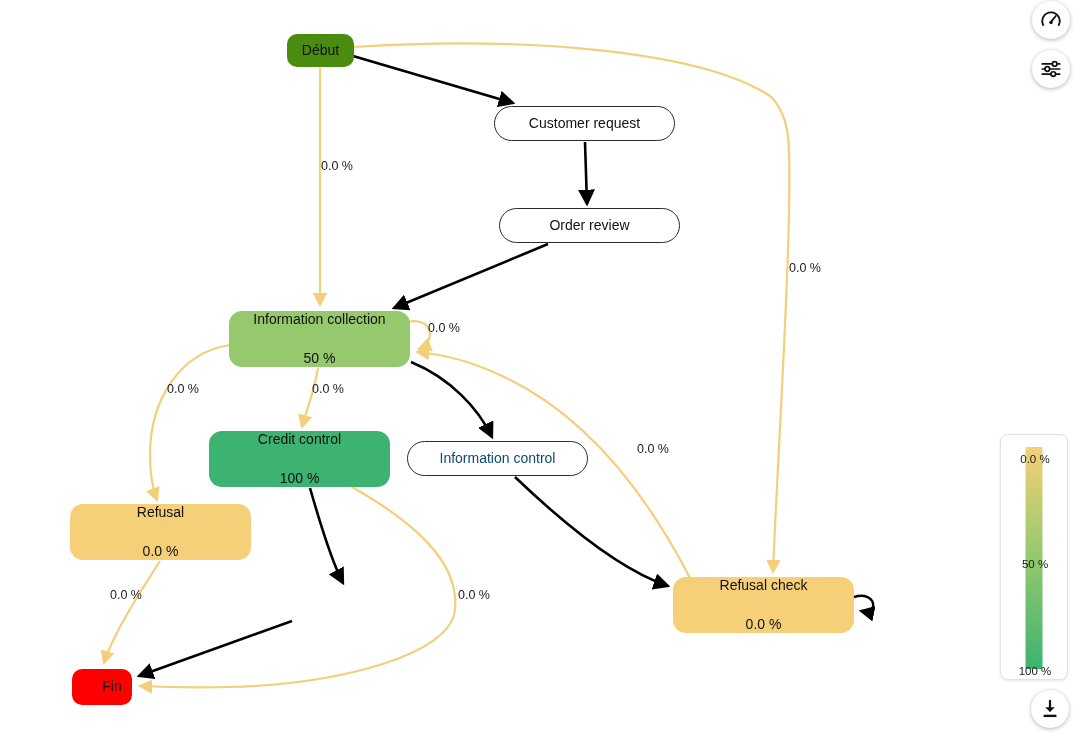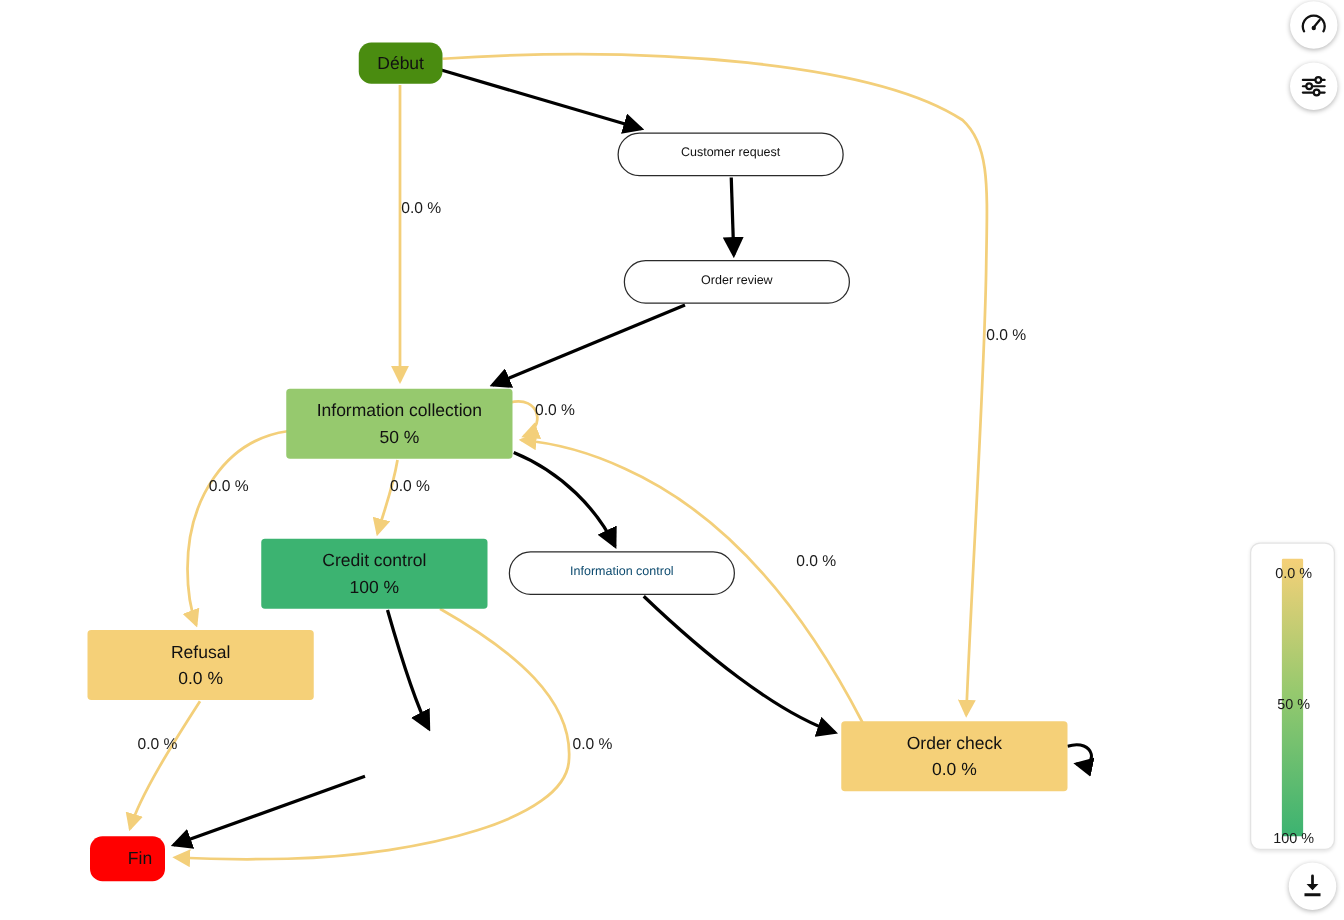--- a/index.html
+++ b/index.html
@@ -35,38 +35,39 @@
     text-align: center;
     color: #111111;
     line-height: 1.25;
     z-index: 3;
   }
   .node .n-label { white-space: nowrap; }
   .node .n-value { white-space: nowrap; }
 
   
   .node.activity {
-    border-radius: 3px;
+    border-radius: 13px;
     font-size: 14px;
+    justify-content: space-between;
   }
   .node.activity .n-label { font-size: 14px; }
   .node.activity .n-value { font-size: 14px; margin-top: 3px; }
 
   
   .node.terminal {
     border-radius: 10px;
     font-size: 14px;
   }
 
   
   .node.plain {
     background: #ffffff;
     border: 1.6px solid #2b2b2b;
     border-radius: 999px;
-    font-size: 10px;
+    font-size: 14px;
   }
 
   
   .edge-label {
     position: absolute;
     font-size: 12.5px;
     color: #1a1a1a;
     white-space: nowrap;
     z-index: 4;
   }
@@ -201,21 +202,21 @@
     <span class="n-label">Information control</span>
   </div>
 
   <div class="node activity" id="node-6" style="left: 70px; top: 504px; width: 181px; height: 56px; color: rgb(17, 17, 17); background: rgb(245, 208, 120);">
     <span class="n-label">Refusal</span>
     <span class="n-value">0.0 %</span>
   </div>
 
 
   <div class="node activity" id="node-8" style="left: 673px; top: 577px; width: 181px; height: 56px; color: rgb(17, 17, 17); background: rgb(245, 208, 120);">
-    <span class="n-label">Order check</span>
+    <span class="n-label">Refusal check</span>
     <span class="n-value">0.0 %</span>
   </div>
 
   <div class="node terminal" id="node-9" style="left: 72px; top: 669px; width: 60px; height: 36px; color: rgb(17, 17, 17); background: rgb(255, 0, 0); padding-left: 20px;">
     <span class="n-label">Fin</span>
   </div>
 
   <div class="edge-label" id="elbl-0" style="left: 321px; top: 159px;">0.0 %</div>
   <div class="edge-label" id="elbl-1" style="left: 789px; top: 261px;">0.0 %</div>
   <div class="edge-label" id="elbl-2" style="left: 428px; top: 321px;">0.0 %</div>

